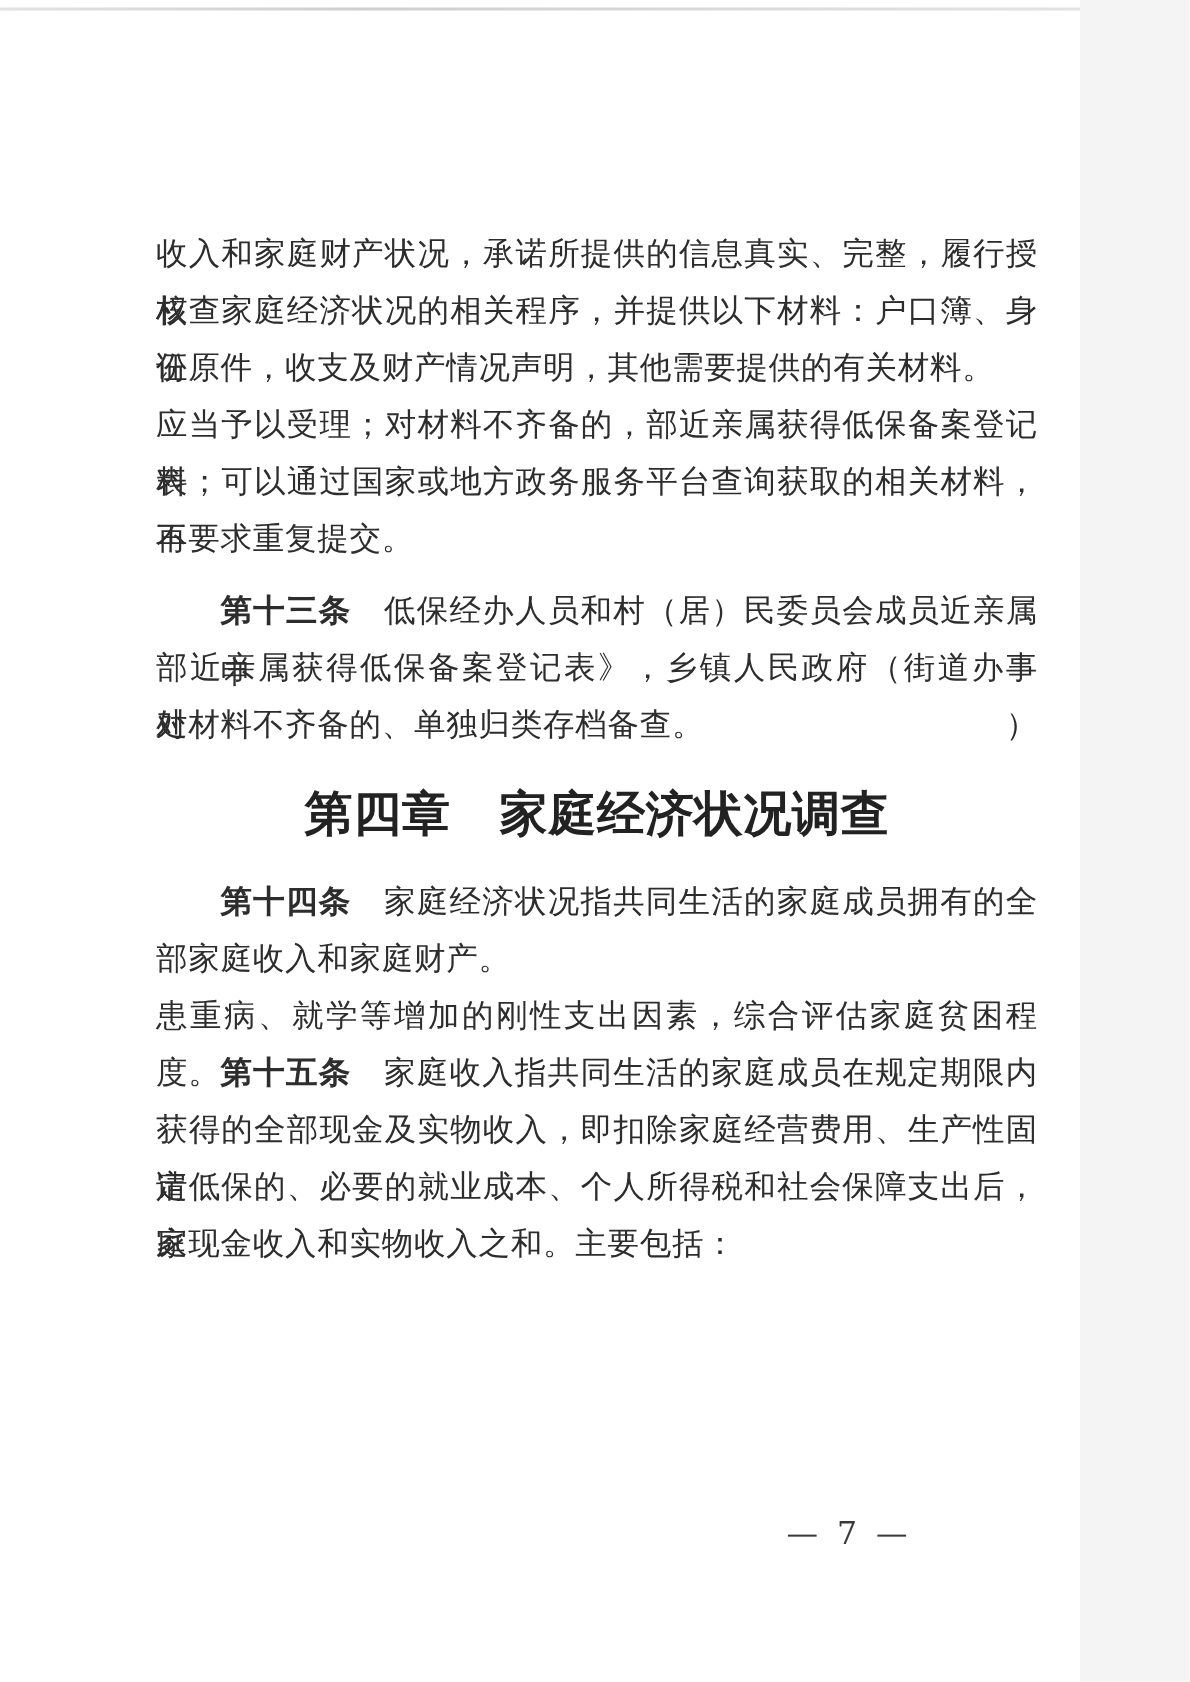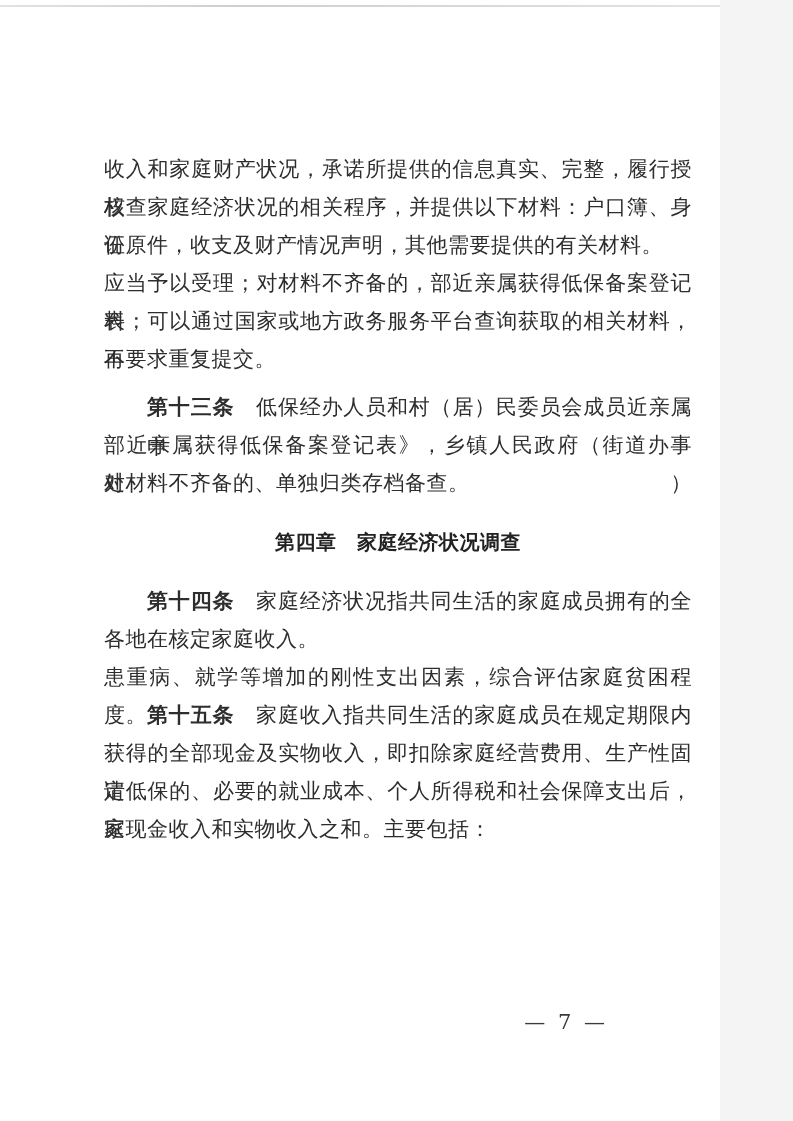--- a/index.html
+++ b/index.html
@@ -42,21 +42,21 @@
     font-weight: bold;
     font-family: Liberation Mono, monospace;
   }
   .chapter {
     height: 38px;
     line-height: 38px;
     margin: 21px 0 21px 0;
     text-align: center;
     text-align-last: center;
     font-weight: bold;
-    font-size: 20px;
+    font-size: 32px;
     color: #222222;
     font-family: "DejaVu Sans", "Liberation Sans", sans-serif;
   }
   .para-p3 { margin-top: 10px; }
   .footer {
     position: absolute;
     top: 1010px; right: 112px;
     font-size: 21px;
     color: #3a3a3a;
     letter-spacing: 3px;
@@ -89,21 +89,21 @@
       <div class="line">部近亲属获得低保备案登记表》，乡镇人民政府（街道办事处）</div>
       <div class="line short">对材料不齐备的、单独归类存档备查。</div>
     </div>
 
     <div class="chapter">第四章　家庭经济状况调查</div>
 
     <div>
       <div class="line indent">
         <span class="art-lead">第十四条</span><span>　家庭经济状况指共同生活的家庭成员拥有的全</span>
       </div>
-      <div class="line short">各地在核定家庭收入。</div>
+      <div class="line short">部家庭收入和家庭财产。</div>
     </div>
 
     <div>
       <div class="line short">患重病、就学等增加的刚性支出因素，综合评估家庭贫困程度。</div>
     </div>
 
     <div>
       <div class="line indent">
         <span class="art-lead">第十五条</span><span>　家庭收入指共同生活的家庭成员在规定期限内</span>
       </div>

